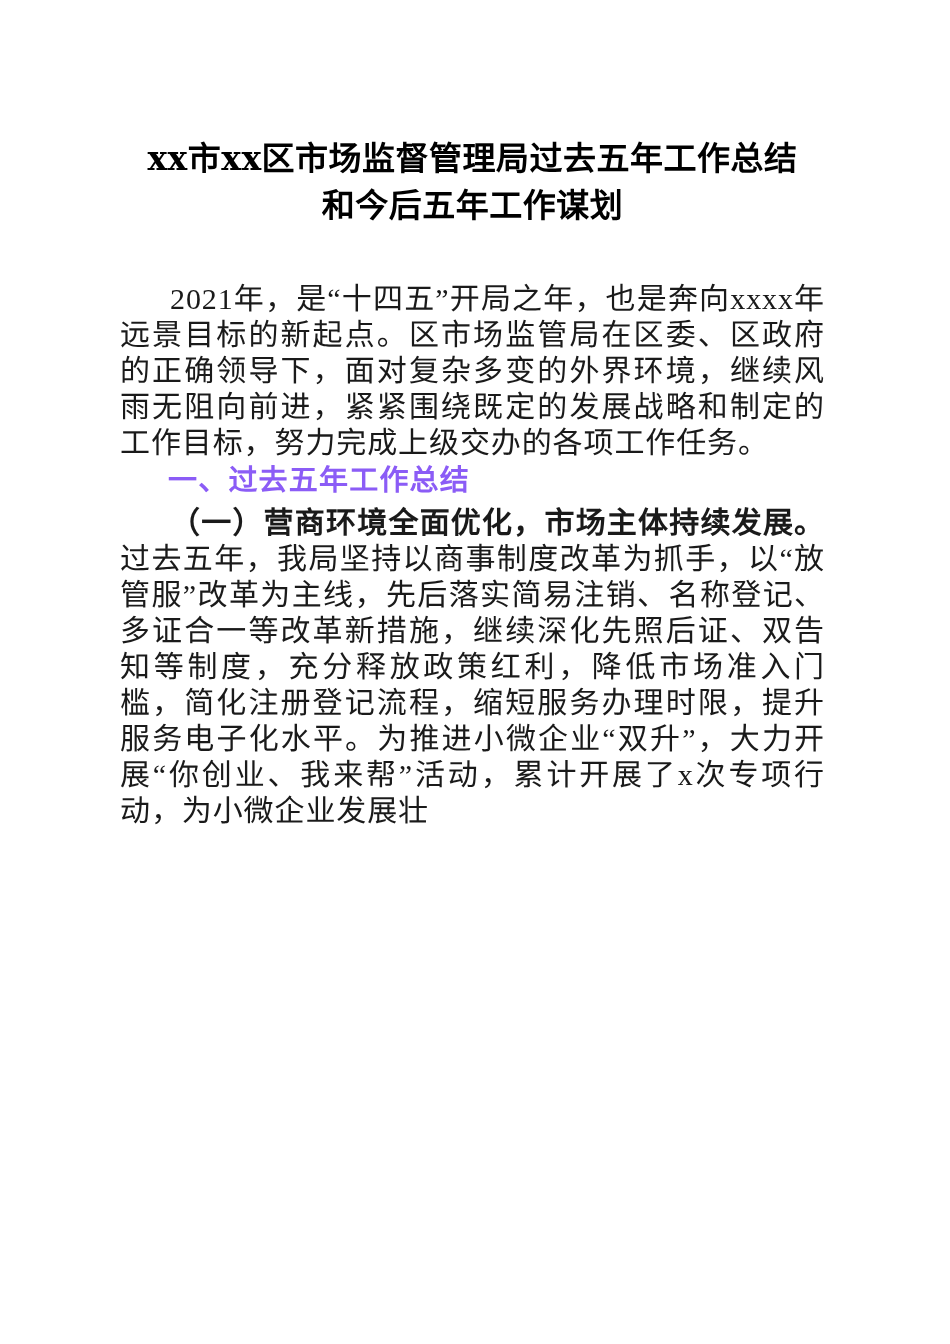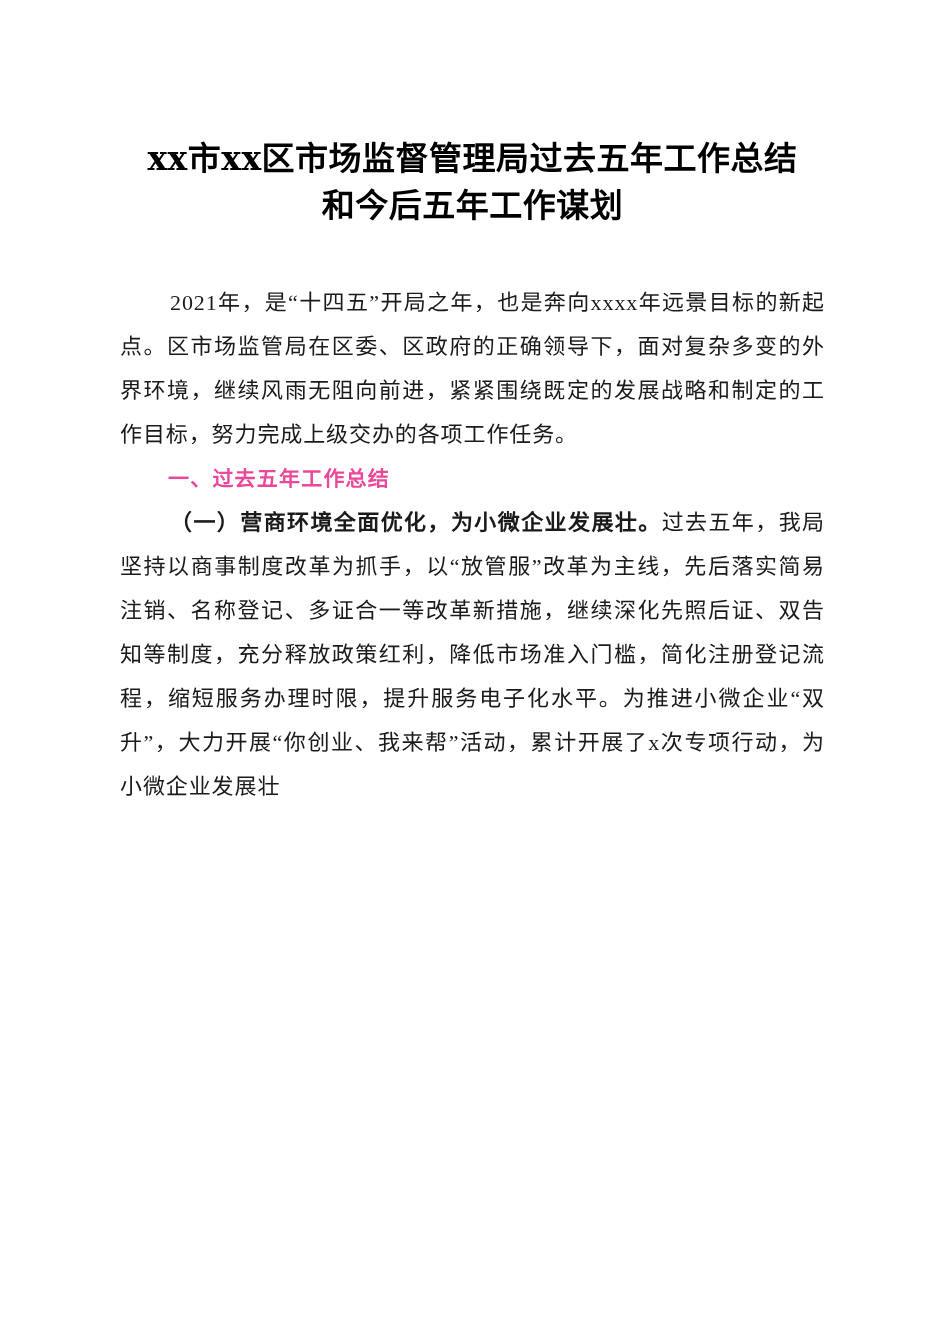--- a/index.html
+++ b/index.html
@@ -32,42 +32,42 @@
     line-height: 47px;
     text-align: center;
     color: #000000;
     letter-spacing: 0.5px;
     margin: 0 0 52px 0;
     padding: 0 6px;
   }
 
   .para {
     font-family: "Liberation Serif", "DejaVu Serif", serif;
-    font-size: 22px;
-    line-height: 44px;
+    font-size: 30px;
+    line-height: 36px;
     color: #1a1a1a;
     text-align: justify;
     text-align-last: left;
     text-justify: inter-character;
     margin: 0;
     letter-spacing: 0.9px;
     word-break: break-all;
     hyphens: none;
   }
 
   .para.indent {
     text-indent: 50px;
   }
 
   .heading-1 {
-    font-family: Liberation Sans, sans-serif;
+    font-family: Liberation Mono, monospace;
     font-weight: 700;
-    font-size: 21px;
+    font-size: 29px;
     line-height: 44px;
-    color: #ec4899;
+    color: #8b5cf6;
     letter-spacing: 1.2px;
     margin: 0;
     text-indent: 48px;
   }
 
   .lead {
     font-weight: 700;
   }
 </style>
 </head>
@@ -79,16 +79,16 @@
     <span>xx市xx区市场监督管理局过去五年工作总结</span>
     <span>和今后五年工作谋划</span>
   </h1>
 
   <p class="para indent">2021年，是“十四五”开局之年，也是奔向xxxx年远景目标的新起点。区市场监管局在区委、区政府的正确领导下，面对复杂多变的外界环境，继续风雨无阻向前进，紧紧围绕既定的发展战略和制定的工作目标，努力完成上级交办的各项工作任务。</p>
 
   <p class="heading-1">一、过去五年工作总结</p>
 
 
   <p class="para indent">
-    <span class="lead">（一）营商环境全面优化，为小微企业发展壮。</span><span>过去五年，我局坚持以商事制度改革为抓手，以“放管服”改革为主线，先后落实简易注销、名称登记、多证合一等改革新措施，继续深化先照后证、双告知等制度，充分释放政策红利，降低市场准入门槛，简化注册登记流程，缩短服务办理时限，提升服务电子化水平。为推进小微企业“双升”，大力开展“你创业、我来帮”活动，累计开展了x次专项行动，为小微企业发展壮</span>
+    <span class="lead">（一）营商环境全面优化，市场主体持续发展。</span><span>过去五年，我局坚持以商事制度改革为抓手，以“放管服”改革为主线，先后落实简易注销、名称登记、多证合一等改革新措施，继续深化先照后证、双告知等制度，充分释放政策红利，降低市场准入门槛，简化注册登记流程，缩短服务办理时限，提升服务电子化水平。为推进小微企业“双升”，大力开展“你创业、我来帮”活动，累计开展了x次专项行动，为小微企业发展壮</span>
   </p>
 
 </div>
 
 </body></html>

